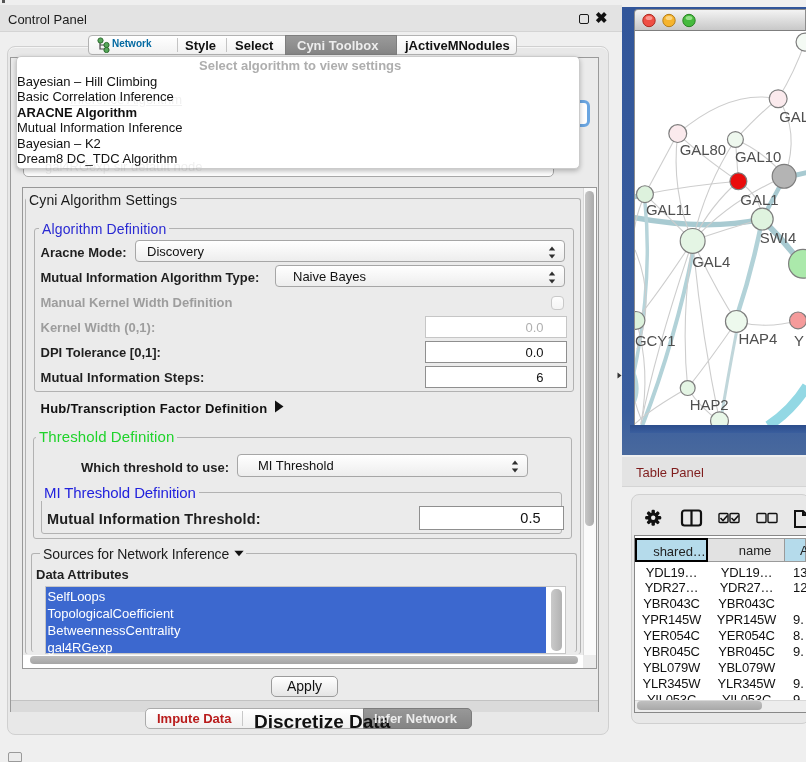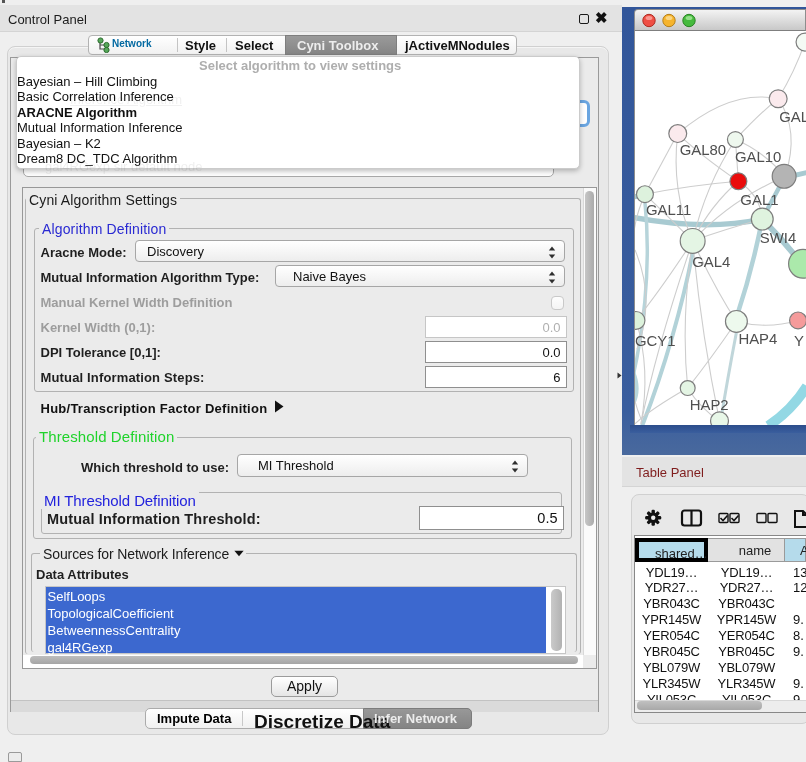--- a/index.html
+++ b/index.html
@@ -4,21 +4,21 @@
 <style>
 * { margin:0; padding:0; box-sizing:border-box; }
 html,body { width:806px; height:762px; overflow:hidden; }
 body { font-family:"Liberation Sans", sans-serif; background:#efefef; position:relative; }
 .abs { position:absolute; }
 .b { font-weight:bold; }
 .lbl { font-size:13px; font-weight:bold; color:#1f1f1f; white-space:nowrap; }
 .dis { color:#9d9d9d; }
 .grp { position:absolute; border:1px solid #b2b2b2; border-radius:3px; }
 .gl { position:absolute; font-size:14px; letter-spacing:0.15px; background:#ebebeb; padding:0 3px; white-space:nowrap; }
-.inp { position:absolute; background:#fff; border:1px solid #8f8f8f; font-size:13px; text-align:right; padding:3px 5px 0 0; color:#111; }
+.inp { position:absolute; background:#fff; border:1px solid #8f8f8f; font-size:13px; text-align:right; padding:3px 22px 0 0; color:#111; }
 .combo { position:absolute; background:linear-gradient(#ffffff,#f7f7f7 45%,#ededed); border:1px solid #a6a6a6; border-radius:4px; font-size:13px; color:#111; }
 .combo .ct { position:absolute; left:11px; top:3px; white-space:nowrap; }
 .carr { position:absolute; right:8px; top:4.5px; width:8px; height:13px; }
 </style>
 </head>
 <body>
 
 <div class="abs" style="left:0; top:0; width:622px; height:762px; background:#efefef;"></div>
 <div class="abs" style="left:2px; top:0; width:3px; height:3px; background:#555;"></div>
 
@@ -113,21 +113,21 @@
 <div class="lbl abs" style="left:81px; top:460px;">Which threshold to use:</div>
 <div class="combo" style="left:237px; top:454px; width:291px; height:23px;">
     <span class="ct" style="left:20px;">MI Threshold</span>
   <svg class="carr" viewBox="0 0 8 13">
       <path d="M4 0.5 L7.2 4.6 L0.8 4.6 Z" fill="#2e2e2e"></path>
       <path d="M4 12.5 L7.2 8.4 L0.8 8.4 Z" fill="#2e2e2e"></path>
     </svg>
 </div>
 
 <div class="grp" style="left:40.5px; top:491.5px; width:521px; height:42px;"></div>
-<div class="gl" style="left:41px; top:483.5px; color:#2222dd; font-size:15px; letter-spacing:-0.1px;margin-top:8px;">MI Threshold Definition</div>
+<div class="gl" style="left:41px; top:483.5px; color:#2222dd; font-size:15px; letter-spacing:-0.1px;">MI Threshold Definition</div>
 <div class="lbl abs" style="left:47px; top:511px; font-size:14.5px; letter-spacing:0.15px;">Mutual Information Threshold:</div>
 <div class="inp" style="left:418.5px; top:505.5px; width:145px; height:24px; font-size:14.5px;">0.5</div>
 
 <div class="grp" style="left:31px; top:553px; width:546px; height:99px; border-bottom:none;"></div>
 <div class="gl" style="left:40px; top:545.5px; color:#1b1b1b; font-size:14px; letter-spacing:-0.1px;">Sources for Network Inference</div>
 <svg class="abs" style="left:232px; top:549px; background:#ebebeb; padding:1px 2px;" width="14" height="9" viewBox="0 0 14 9">
     <path d="M0.5 0.5 L13.5 0.5 L7 8.5 Z" fill="#111"></path>
   </svg>
 <div class="lbl abs" style="left:36px; top:567px;">Data Attributes</div>
 
@@ -135,21 +135,21 @@
 <div class="abs" style="left:46px; top:587px; width:500px; height:66px; background:#3c68cf;"></div>
 <div class="abs" style="left:47.5px; top:587.5px; font-size:13px; color:#fff; line-height:17.2px;">SelfLoops<br>TopologicalCoefficient<br>BetweennessCentrality<br>gal4RGexp</div>
 <div class="abs" style="left:551px; top:589px; width:11px; height:62px; background:linear-gradient(90deg,#cacaca,#b2b2b2); border-radius:5px;"></div>
 
 <div class="abs" style="left:271px; top:676px; width:67px; height:21px; background:linear-gradient(#ffffff,#f2f2f2 50%,#e4e4e4); border:1px solid #9b9b9b; border-radius:5px; text-align:center; font-size:14px; color:#111; padding-top:1px;">Apply</div>
 
 <div class="abs" style="left:11px; top:700px; width:587px; height:12px; background:#dadada; border-top:1px solid #c2c2c2;"></div>
 <div class="abs" style="left:145px; top:708px; width:327px; height:21px; background:linear-gradient(#ffffff,#f0f0f0); border:1px solid #ababab; border-radius:5px;"></div>
 <div class="abs" style="left:242px; top:711px; width:1px; height:15px; background:#c8c8c8;"></div>
 <div class="abs" style="left:363px; top:708px; width:109px; height:21px; background:linear-gradient(#989898,#848484); border:1px solid #7c7c7c; border-radius:0 5px 5px 0;"></div>
-<div class="abs b" style="left:157px; top:710.5px; font-size:13px; color:#000000;">Impute Data</div>
+<div class="abs b" style="left:157px; top:710.5px; font-size:13px; color:#b91c1c;">Impute Data</div>
 <div class="abs b" style="left:254px; top:710.5px; font-size:19px; color:#111;">Discretize Data</div>
 <div class="abs b" style="left:374px; top:710.5px; font-size:13px; color:#ececec;">Infer Network</div>
 
 <div class="abs" style="left:8px; top:752px; width:14px; height:10px; background:#ececec; border:1px solid #9a9a9a; border-radius:2px 2px 0 0;"></div>
 
 <svg class="abs" style="left:616.5px; top:372px;" width="5" height="7" viewBox="0 0 5 7">
     <path d="M0.5 6.5 L0.5 0.5 L4.5 3.5 Z" fill="#333"></path>
   </svg>
 
 <div class="abs" style="left:622px; top:0; width:184px; height:7px; background:#f0f0f0;"></div>
@@ -268,21 +268,21 @@
     <rect x="85" y="4.5" width="9" height="9" rx="1" stroke-width="1.4"></rect>
     <rect x="112" y="4.5" width="9" height="9" rx="1" stroke-width="1.4"></rect>
     <rect x="123" y="4.5" width="9" height="9" rx="1" stroke-width="1.4"></rect>
     <path d="M75.5 9 l2.5 2.5 l4.5 -5" stroke-width="1.6"></path>
     <path d="M86.5 9 l2.5 2.5 l4.5 -5" stroke-width="1.6"></path>
     <path d="M150 2 h8 l4 4 v12 h-12 z M158 2 v4 h4" stroke-width="2"></path>
   </g>
 </svg>
 
 <div class="abs" style="left:634px; top:535px; width:172px; height:178px; background:#fff; border:1px solid #888; border-right:none;"></div>
-<div class="abs" style="left:635px; top:538px; width:73px; height:24px; background:#b5dbeb; border:4px solid #000000; font-size:13px; color:#222; text-align:center; padding:4px 0 0 16px;">shared…</div>
+<div class="abs" style="left:635px; top:538px; width:73px; height:24px; background:#b5dbeb; border:2px solid #000000; font-size:13px; color:#222; text-align:center; padding:4px 0 0 16px;">shared…</div>
 <div class="abs" style="left:708px; top:538px; width:77px; height:24px; background:#e2e2e2; border:1px solid #9a9a9a; border-left:none; font-size:13px; color:#222; text-align:center; padding:4px 0 0 18px;">name</div>
 <div class="abs" style="left:785px; top:538px; width:21px; height:24px; background:#b5dbeb; border:1px solid #9a9a9a; border-left:none; font-size:13px; color:#222; padding:4px 0 0 15px;">A</div>
 <div class="abs" style="left:635px; top:564.5px; width:73px; font-size:13px; letter-spacing:-0.2px; color:#111; text-align:center; line-height:15.9px;">YDL19…<br>YDR27…<br>YBR043C<br>YPR145W<br>YER054C<br>YBR045C<br>YBL079W<br>YLR345W<br>YIL053C</div>
 <div class="abs" style="left:708px; top:564.5px; width:77px; font-size:13px; letter-spacing:-0.2px; color:#111; text-align:center; line-height:15.9px;">YDL19…<br>YDR27…<br>YBR043C<br>YPR145W<br>YER054C<br>YBR045C<br>YBL079W<br>YLR345W<br>YIL053C</div>
 <div class="abs" style="left:793px; top:564.5px; width:20px; font-size:13px; color:#111; line-height:15.9px;">13<br>12<br><br>9.<br>8.<br>9.<br><br>9.<br>9.</div>
 
 <div class="abs" style="left:635px; top:700px; width:171px; height:12px; background:#ededed; border-top:1px solid #d8d8d8;"></div>
 <div class="abs" style="left:637px; top:701px; width:125px; height:9px; background:linear-gradient(#c0c0c0,#a8a8a8); border-radius:4px;"></div>
 
 </body></html>

